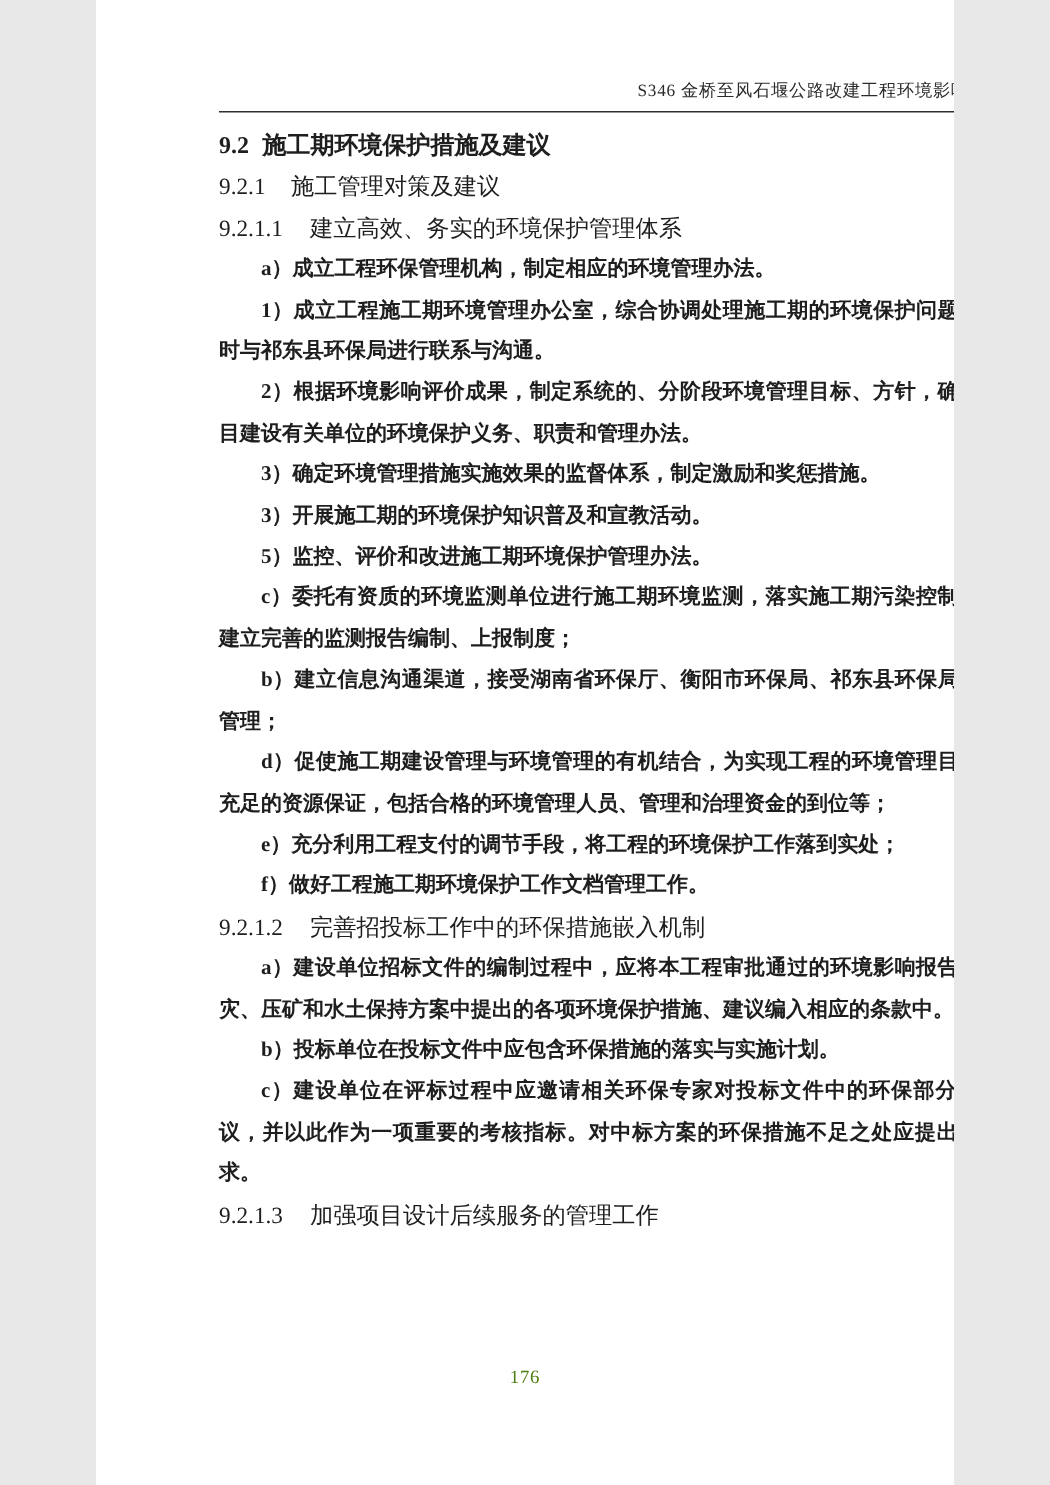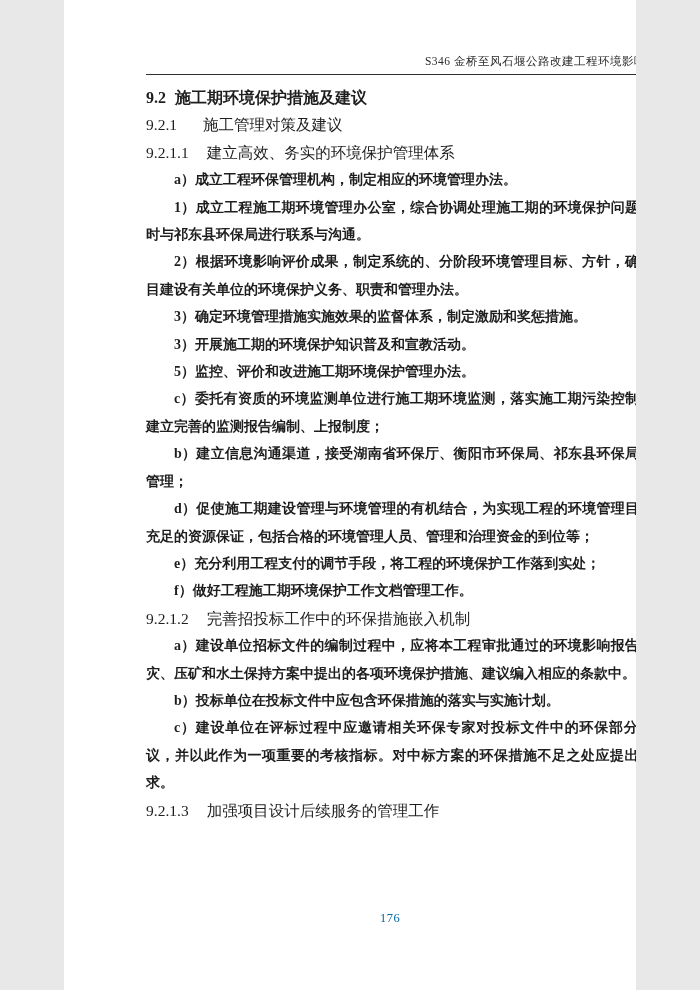--- a/index.html
+++ b/index.html
@@ -49,33 +49,32 @@
     font-size: 14px;
     font-weight: 700;
     text-align: justify;
     text-indent: 2em;
     word-break: break-all;
   }
   .h1 { font-size: 16px;   font-weight: 700; }
   .h2 { font-size: 15.5px; font-weight: 400; }
   .h3 { font-size: 15.5px; font-weight: 400; }
   .h1 .hnum { margin-right: 9px;  }
-  .h2 .hnum { margin-right: 26px; }
+  .h2 .hnum { margin-right: 17px; }
   .h3 .hnum { margin-right: 18px; }
   
   .footer {
     position: absolute;
     top: 911px;
     left: 0;
     width: 100%;
     text-align: center;
     font-size: 12.5px;
-    color: #0369a1;
+    color: #4d7c0f;
     letter-spacing: 0.5px;
-    margin-left: 40px;
   }
 </style>
 </head>
 <body>
 
 <div class="page">
 
   <div class="header-title">S346 金桥至风石堰公路改建工程环境影响报告书</div>
   <div class="header-rule"></div>
 

